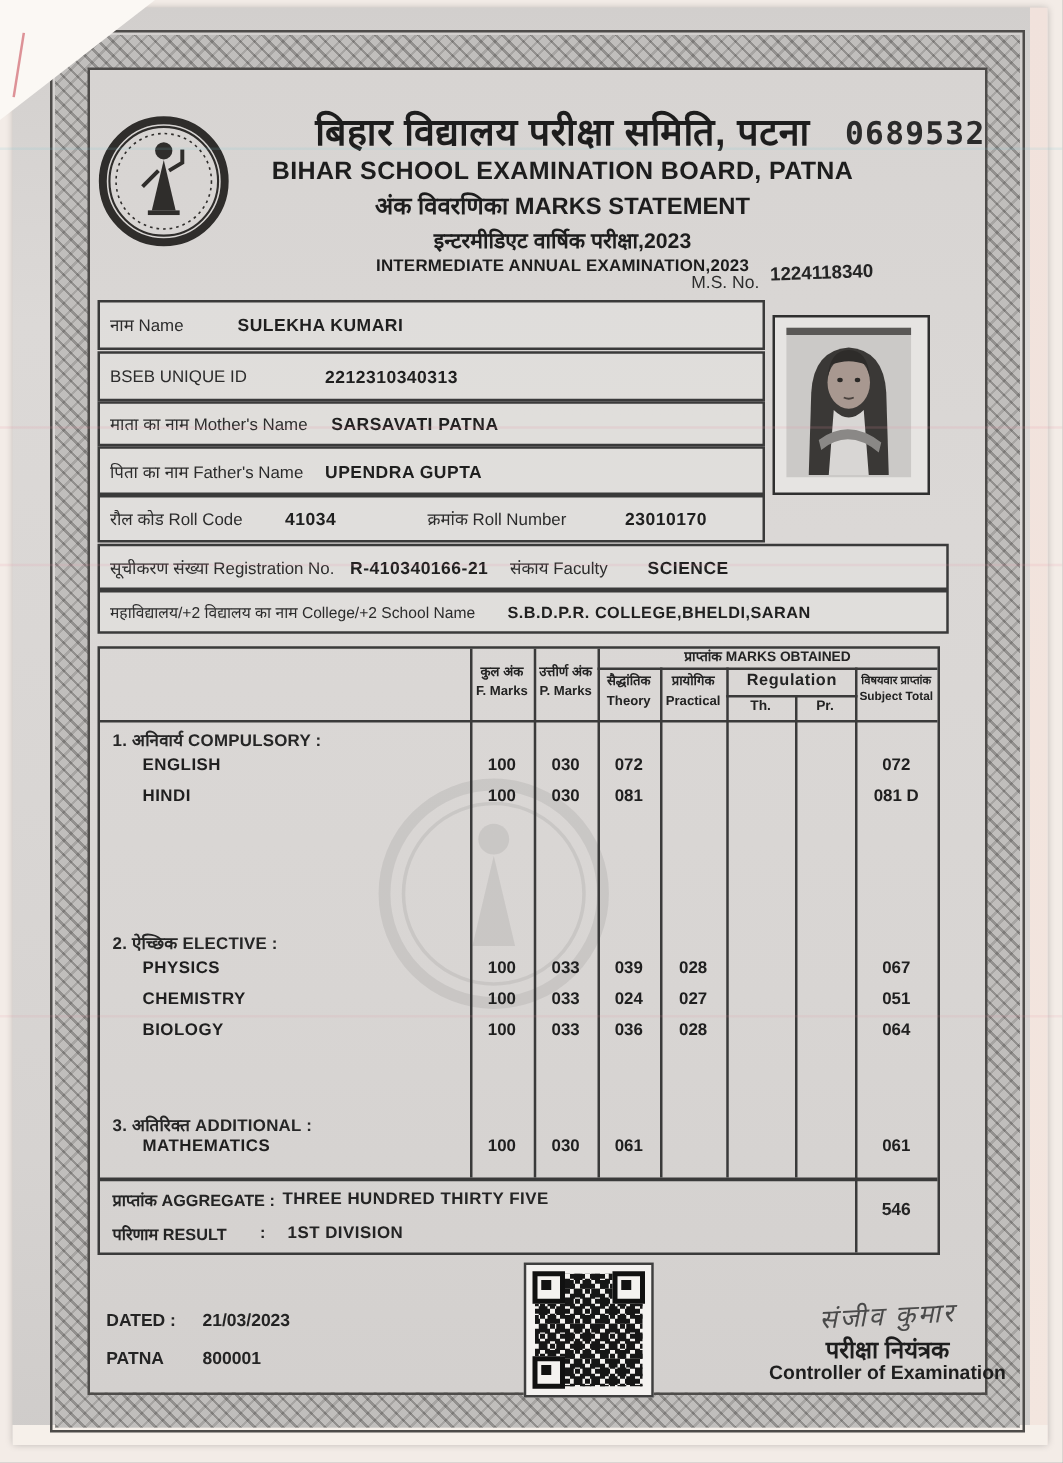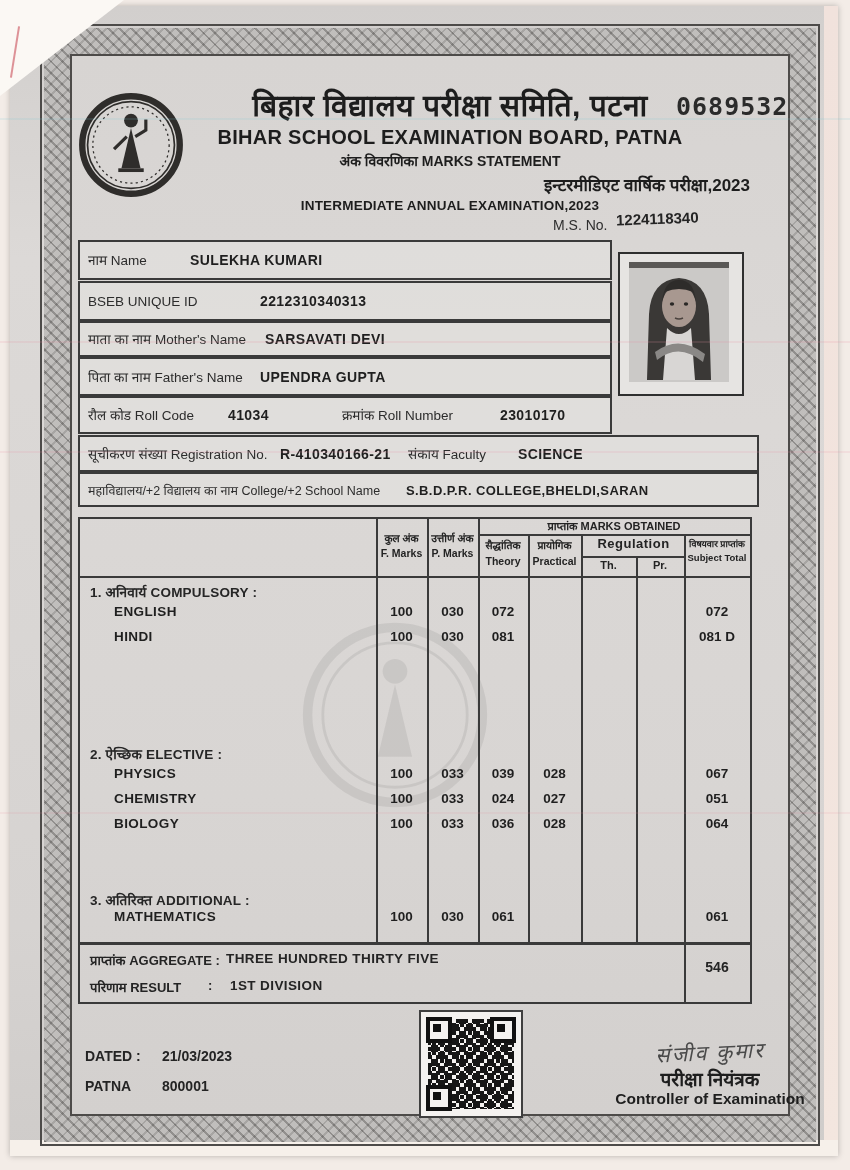--- a/index.html
+++ b/index.html
@@ -30,22 +30,22 @@
   .streak{position:absolute;left:0;width:100%;height:2px;z-index:25;pointer-events:none;}
 
   .txt{position:absolute;color:#242424;white-space:nowrap;}
   .b{font-weight:bold;}
   .ctr{text-align:center;}
 
   
   .title-wrap{position:absolute;left:150px;top:84px;width:600px;text-align:center;color:#1d1d1d;}
   .t1{font-size:30px;font-weight:bold;letter-spacing:.5px;}
   .t2{font-size:20px;font-weight:bold;margin-top:1px;letter-spacing:.3px;}
-  .t3{font-size:14px;font-weight:bold;margin-top:2px;}
-  .t4{font-size:17px;font-weight:bold;margin-top:3px;text-align:right;}
+  .t3{font-size:19px;font-weight:bold;margin-top:2px;}
+  .t4{font-size:17px;font-weight:bold;margin-top:3px;}
   .t5{font-size:13.5px;font-weight:bold;margin-top:2px;letter-spacing:.2px;}
   .serial{position:absolute;left:676px;top:92px;font-size:25px;font-weight:bold;
     font-family:"DejaVu Sans Mono",monospace;letter-spacing:1px;color:#2b2b2b;}
   .msno-label{left:534px;top:217px;font-size:14px;color:#2e2e2e;margin-left:19px;}
   .msno-value{left:616px;top:210px;font-size:15px;font-weight:bold;transform:rotate(-2deg);}
 
   
   .seal{position:absolute;left:78px;top:92px;width:106px;height:106px;}
   .watermark{position:absolute;left:300px;top:620px;width:190px;height:190px;opacity:.08;z-index:1;}
 
@@ -141,21 +141,21 @@
   <div class="ibox" style="top:240px;width:530px;height:36px;">
     <span class="lbl">नाम  Name</span>
     <span class="val" style="left:110px;">SULEKHA KUMARI</span>
   </div>
   <div class="ibox" style="top:281px;width:530px;height:36px;">
     <span class="lbl">BSEB UNIQUE ID</span>
     <span class="val" style="left:180px;">2212310340313</span>
   </div>
   <div class="ibox" style="top:321px;width:530px;height:32px;">
     <span class="lbl">माता का नाम   Mother's Name</span>
-    <span class="val" style="left:185px;">SARSAVATI DEVI</span>
+    <span class="val" style="left:185px;">SARSAVATI PATNA</span>
   </div>
   <div class="ibox" style="top:357px;width:530px;height:35px;">
     <span class="lbl">पिता का नाम   Father's Name</span>
     <span class="val" style="left:180px;">UPENDRA GUPTA</span>
   </div>
   <div class="ibox" style="top:396px;width:530px;height:34px;">
     <span class="lbl">रौल कोड  Roll Code</span>
     <span class="val" style="left:148px;">41034</span>
     <span class="lbl" style="left:262px;">क्रमांक  Roll Number</span>
     <span class="val" style="left:420px;">23010170</span>

